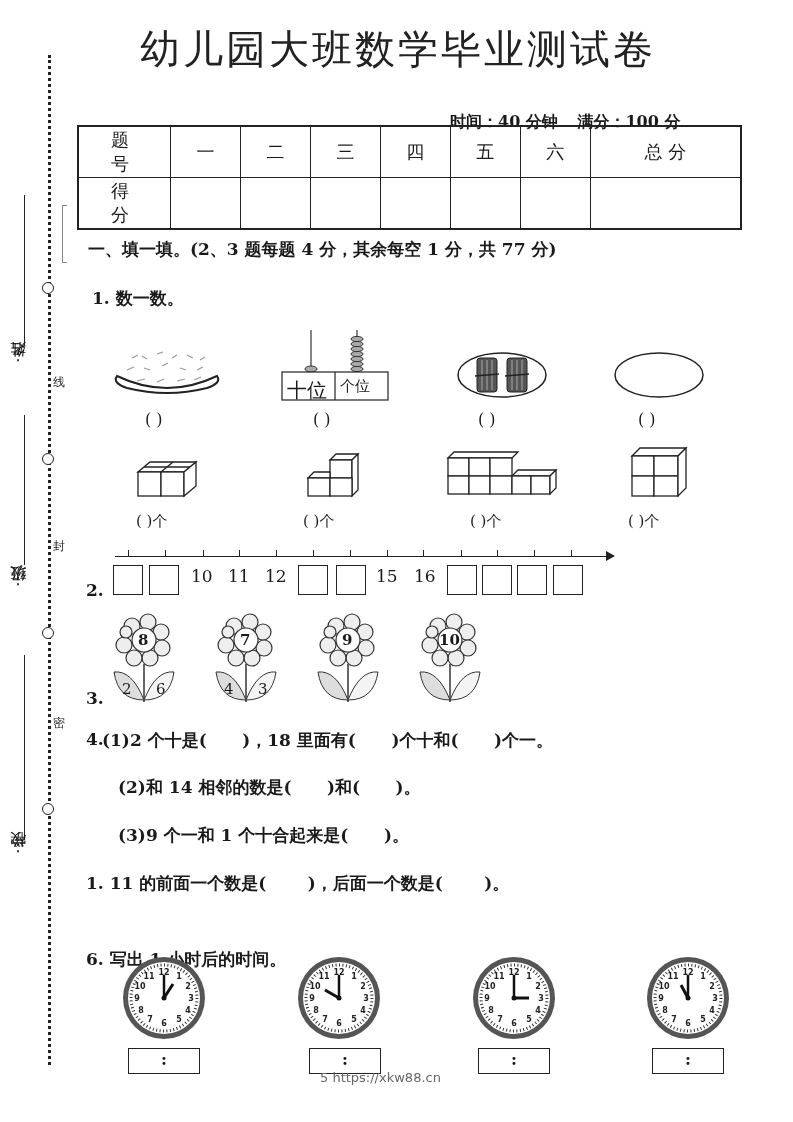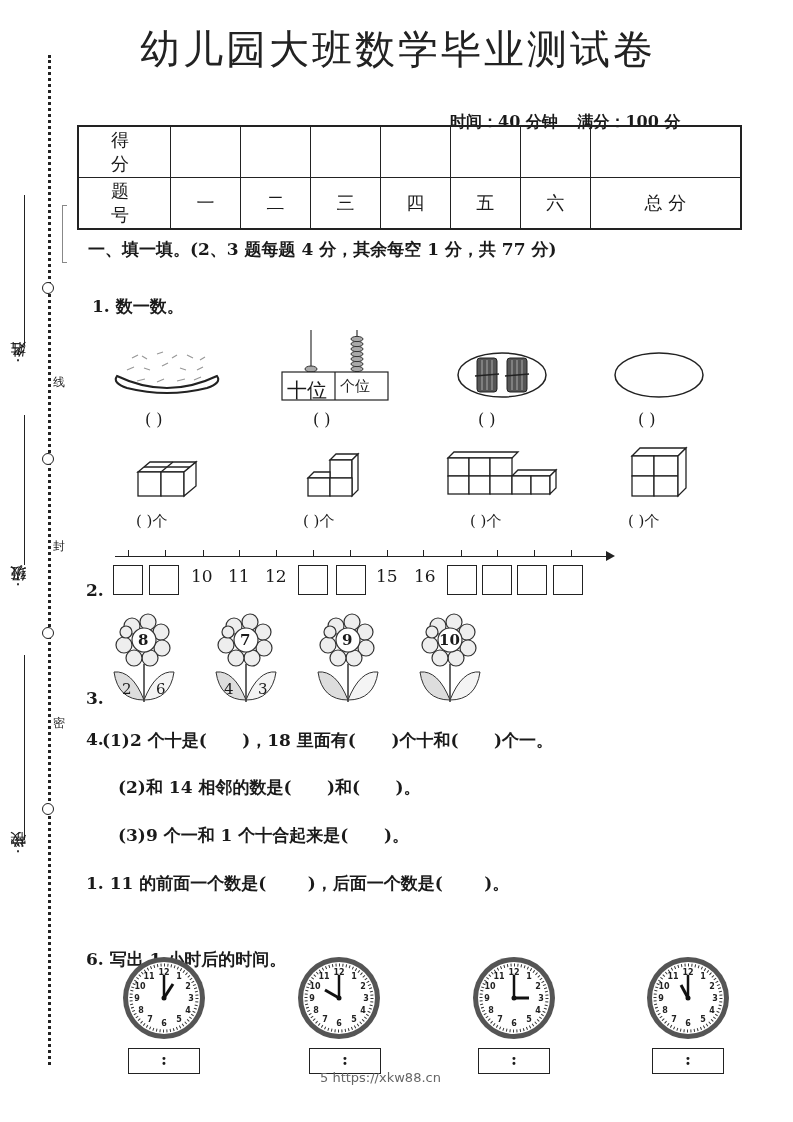--- a/index.html
+++ b/index.html
@@ -48,46 +48,46 @@
 
 <div class="abs title">幼儿园大班数学毕业测试卷</div>
 <div class="abs meta">
   <span>时间：40 分钟</span>
   <span>满分：100 分</span>
 </div>
 
 <table class="score">
   <tbody>
       <tr>
-    <td class="hd">得 分</td>
-    <td></td>
-    <td></td>
-    <td></td>
-    <td></td>
-    <td></td>
-    <td></td>
-    <td></td>
-  </tr>
-  <tr>
     <td class="hd">题 号</td>
     <td>一</td>
     <td>二</td>
     <td>三</td>
     <td>四</td>
     <td>五</td>
     <td>六</td>
     <td>总 分</td>
   </tr>
+  <tr>
+    <td class="hd">得 分</td>
+    <td></td>
+    <td></td>
+    <td></td>
+    <td></td>
+    <td></td>
+    <td></td>
+    <td></td>
+  </tr>
 </tbody>
   </table>
 <div class="abs" style="left:62px;top:205px;width:4px;height:56px;border:1px solid #888;border-right:none"></div>
 
 <div class="abs sec">一、填一填。(2、3 题每题 4 分，其余每空 1 分，共 77 分)</div>
 
-<div class="abs q" style="left:92px;top:295px">1. 数一数。</div>
+<div class="abs q" style="left:92px;top:287px">1. 数一数。</div>
 
 <svg class="abs" style="left:112px;top:348px" width="110" height="55">
   <path d="M5 28 Q55 52 105 28 Q110 35 95 40 Q55 50 15 40 Q0 35 5 28 Z" fill="none" stroke="#222" stroke-width="2"></path>
   <g stroke="#999" stroke-width="1.2" fill="none">
     <path d="M20 10 l6 -3 M30 8 l5 3 M45 6 l6 -2 M60 10 l5 -3 M75 7 l6 3 M88 12 l5 -3"></path>
     <path d="M15 22 l7 -3 M32 20 l6 2 M50 18 l6 -3 M68 20 l6 2 M85 22 l6 -3"></path>
     <path d="M25 33 l8 -2 M45 34 l7 -3 M65 33 l8 -2 M82 32 l7 -3"></path>
   </g>
 </svg>
 <div class="abs paren" style="left:145px;top:410px">(    )</div>

